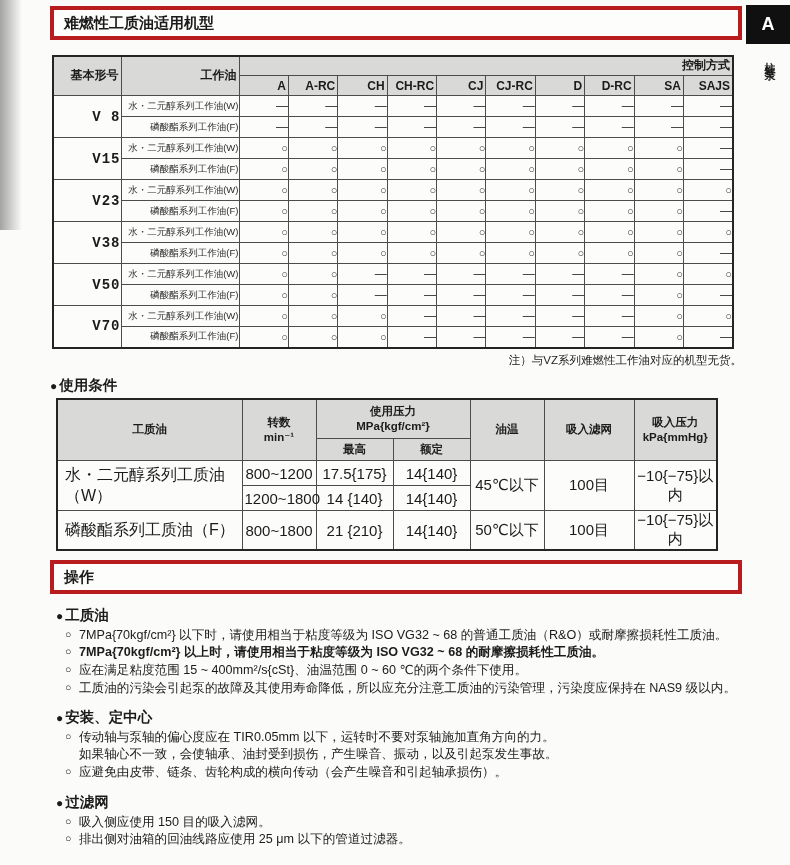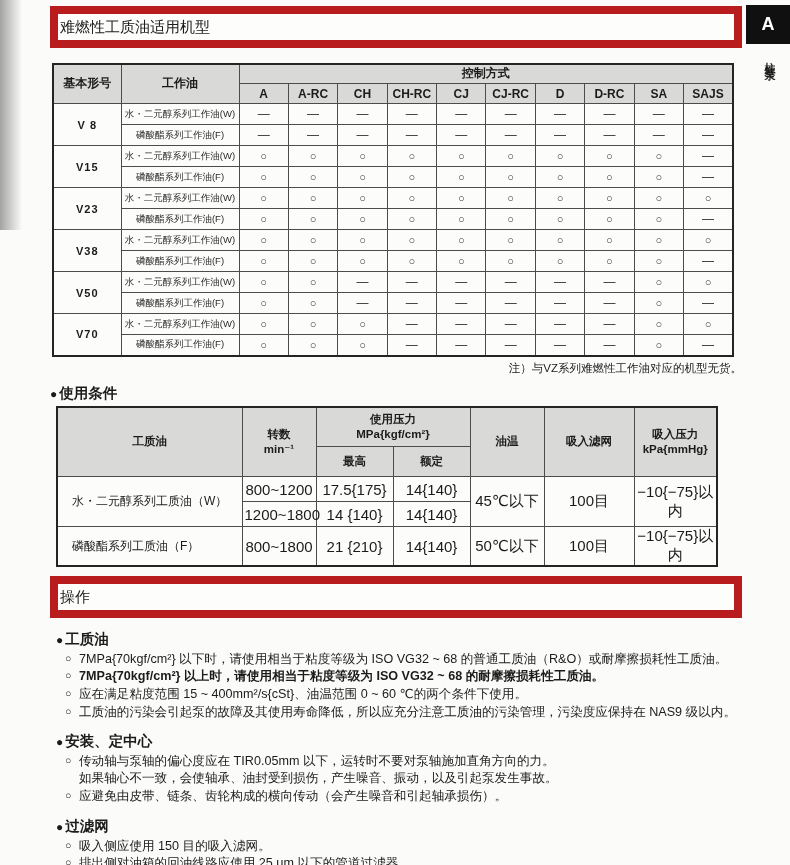--- a/index.html
+++ b/index.html
@@ -23,54 +23,54 @@
     font-size:18px; font-weight:bold;
   }
   .side-tab-label {
     position:absolute; top:53px; right:13px;
     writing-mode:vertical-rl; text-orientation:upright;
     font-size:11px; font-weight:bold; letter-spacing:4px;
   }
   .content { position:absolute; left:50px; top:6px; width:692px; }
 
   .title-box {
-    border:8px solid #b91c1c; background:#fdfdfc;
-    font-size:15px; font-weight:normal; padding:3px 2px; line-height:1.3;
+    border:4px solid #b91c1c; background:#fdfdfc;
+    font-size:15px; font-weight:bold; padding:3px 10px; line-height:1.3;
   }
   .title-box.second { margin-top:9px; }
 
   table { border-collapse:collapse; background:#fcfcfb; }
   th, td { border:1px solid #4c4c4c; }
   th { background:#d9d9d7; font-weight:bold; }
 
-  .t1 { width:682px; margin:15px 0 0 2px; table-layout:fixed; text-align:center; }
+  .t1 { width:682px; margin:15px 0 0 2px; table-layout:fixed; text-align:right; }
   .t1 { border:2px solid #242424; }
   .t1 thead th { height:20px; font-size:12px; padding:0 2px; }
   .t1 tbody td { height:21px; padding:0; font-size:12px; }
-  .t1 .model { font-size:11px; font-weight:bold; letter-spacing:1px; }
+  .t1 .model { font-size:14px; font-weight:bold; letter-spacing:1px;font-family:Liberation Mono, monospace; }
   .t1 .oil  { font-size:9.5px; color:#2a2a2a;margin-top:14px; }
   .t1 .mark { font-size:11px; color:#333; }
   .t1 .dash { font-size:12px; color:#2e2e2e; }
 
   .note { font-size:11.5px; margin:4px 0 8px 2px; color:#222;text-align:right; }
 
   .bullet-heading {
     display:flex; align-items:baseline;
     font-size:14.5px; font-weight:bold; margin:6px 0 2px 0;
   }
   .bmark { font-size:12px; margin-right:2px; }
   .intro { font-size:13px; margin:0 0 5px 15px; }
 
   .t2 { width:660px; margin:3px 0 0 6px; table-layout:fixed; text-align:center; }
   .t2 { border:2px solid #242424; }
   .t2 thead th { font-size:11.5px; line-height:1.3; padding:1px 2px; }
   .t2 thead tr.h1 th { height:40px; }
-  .t2 thead tr.h2 th { height:30px; }
+  .t2 thead tr.h2 th { height:22px; }
   .t2 tbody td { height:25px; font-size:15px; padding:0 2px; }
-  .t2 .fluid { text-align:left; padding-left:14px; font-size:12px; }
+  .t2 .fluid { text-align:left; padding-left:7px; font-size:16px; }
 
   .op-area { margin-left:6px; }
   .op-list { margin-left:9px; }
   .op-item { display:flex; font-size:12.6px; line-height:1.33; margin:1px 0; }
   .op-item.bold { font-weight:bold; }
   .omark { flex:none; width:14px; font-size:10.5px; padding-top:1px; }
   .ibody { flex:1; }
   .op-section .bullet-heading { margin-top:12px; }
 </style>
 </head>

